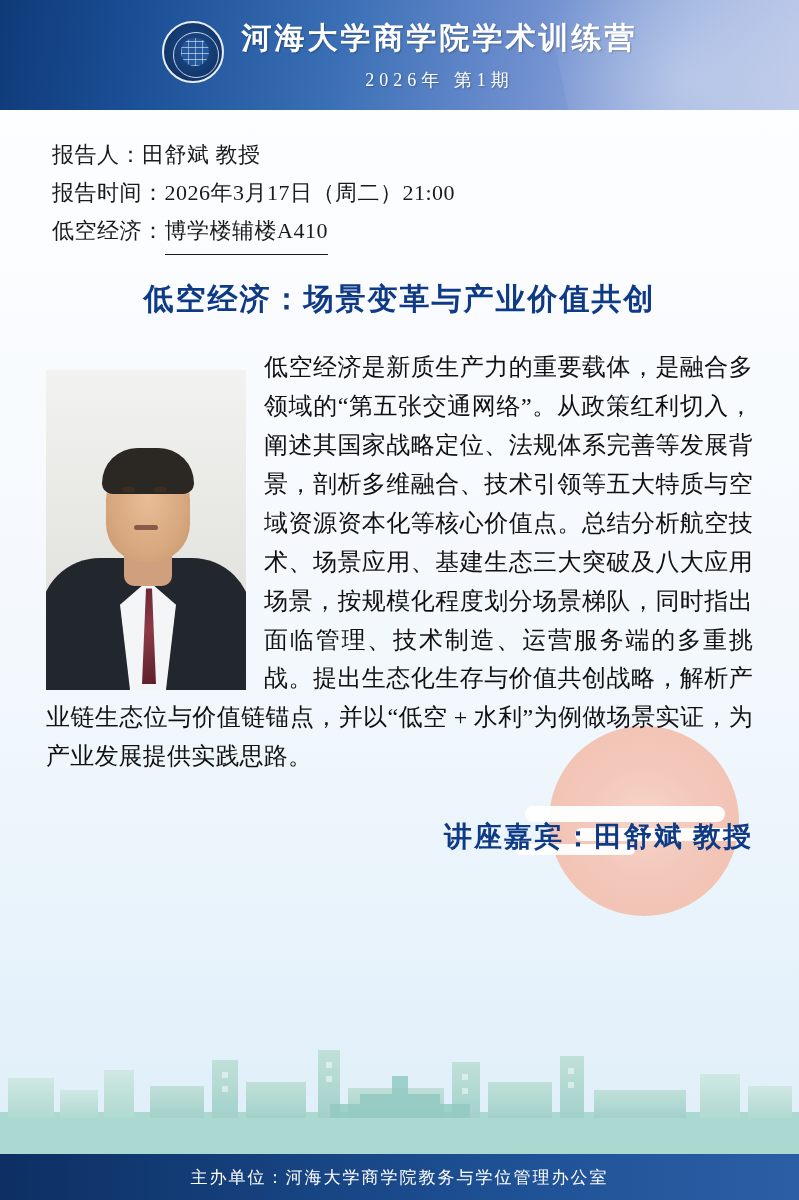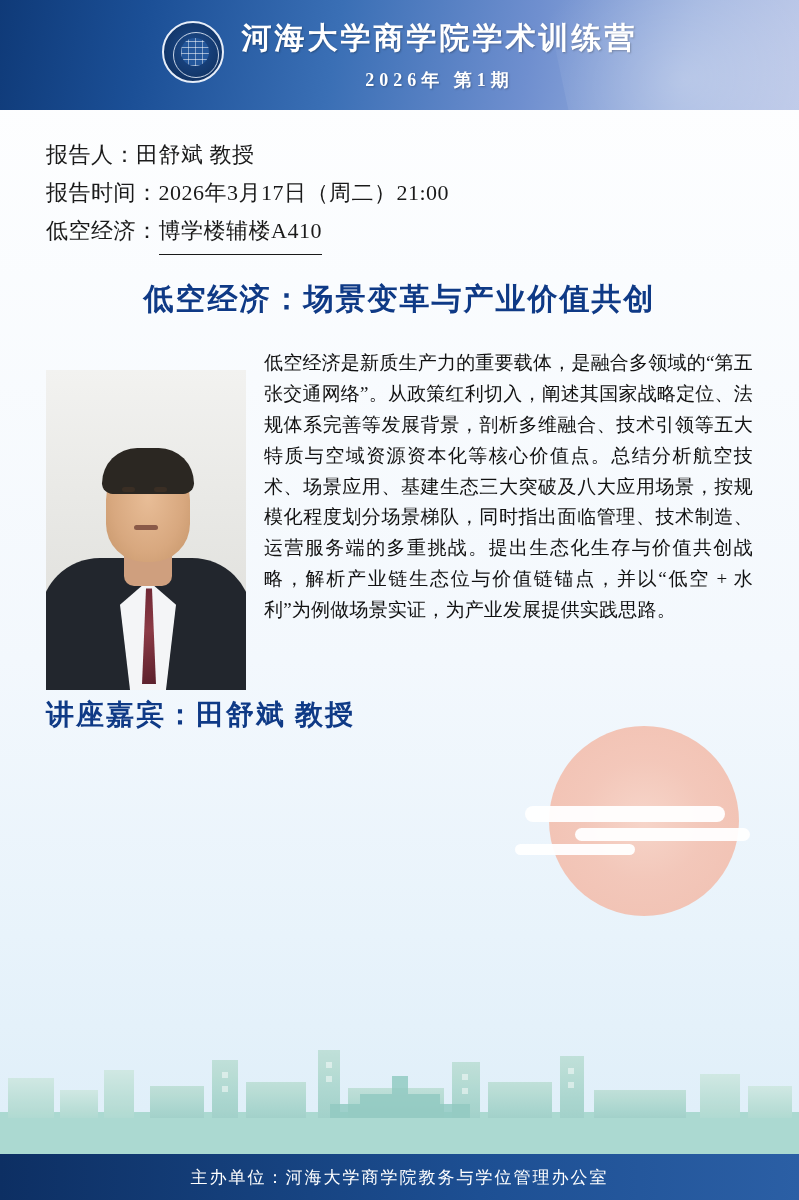--- a/index.html
+++ b/index.html
@@ -69,34 +69,34 @@
     font-size: 30px;
     font-weight: bold;
     color: #ffffff;
     letter-spacing: 3px;
     text-shadow: 1px 1px 2px rgba(0,0,0,0.28);
     font-family: "Liberation Serif", "DejaVu Serif", serif;
   }
   .header-sub {
     margin-top: 9px;
     font-size: 18px;
-    font-weight: bold;
+    font-weight: normal;
     color: #ffffff;
     letter-spacing: 5px;
     text-shadow: 1px 1px 2px rgba(0,0,0,0.25);
   }
 
   
   .content {
     position: relative;
     padding: 26px 46px 0 46px;
     z-index: 4;
   }
 
-  .meta { }
+  .meta { margin-left: 6px; }
   .meta-line {
     font-size: 22px;
     color: #1a1a1a;
     line-height: 1.72;
     letter-spacing: 0.5px;
   }
   .meta-line .u { border-bottom: 1px solid #1a1a1a; padding-bottom: 11px; }
 
   .talk-title {
     margin-top: 30px;
@@ -155,31 +155,31 @@
     position: absolute; width: 13px; height: 5px; background: #3a2e24; border-radius: 4px;
   }
   .portrait .eye-l { left: 76px; bottom: 198px; }
   .portrait .eye-r { left: 108px; bottom: 198px; }
   .portrait .mouth {
     position: absolute; left: 88px; bottom: 160px; width: 24px; height: 5px;
     background: #8a5a48; border-radius: 4px;
   }
 
   .abstract-text {
-    font-size: 19px;
+    font-size: 24px;
     line-height: 1.62;
     color: #111;
     text-align: justify;
     letter-spacing: 0.2px;
   }
 
   .guest-title {
     clear: both;
     margin-top: 42px;
-    text-align: left;
+    text-align: right;
     font-size: 28px;
     font-weight: bold;
     color: #0f3a86;
     letter-spacing: 2px;
     position: relative;
     z-index: 4;
   }
 
   .bio {
     margin-top: 22px;

